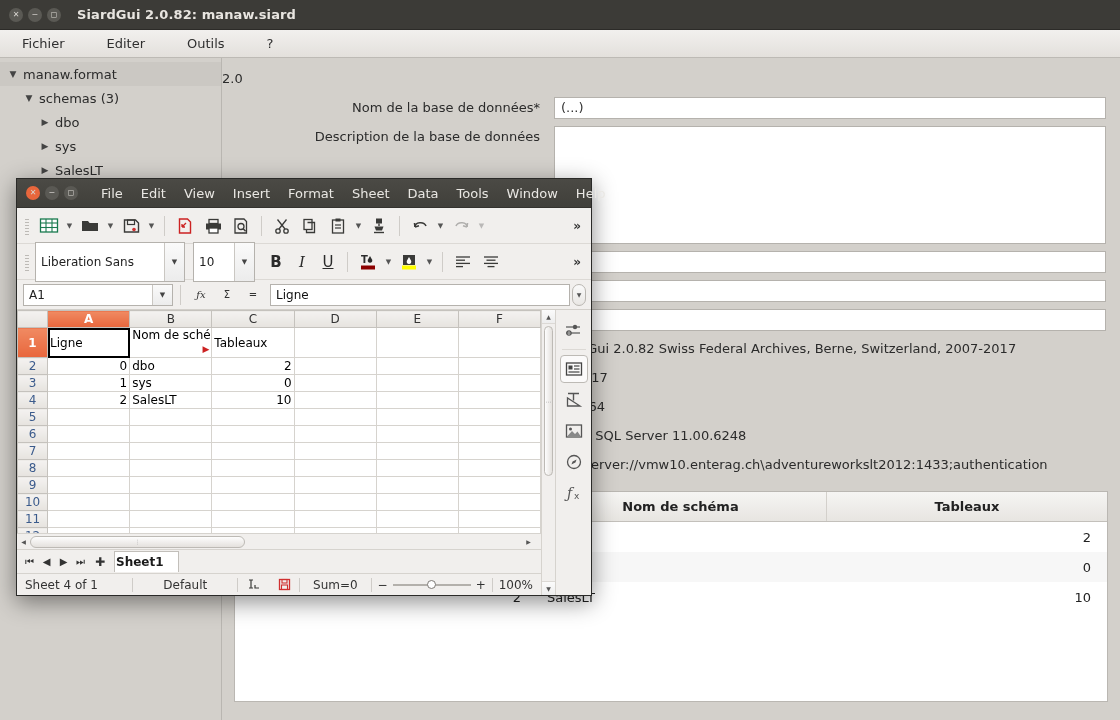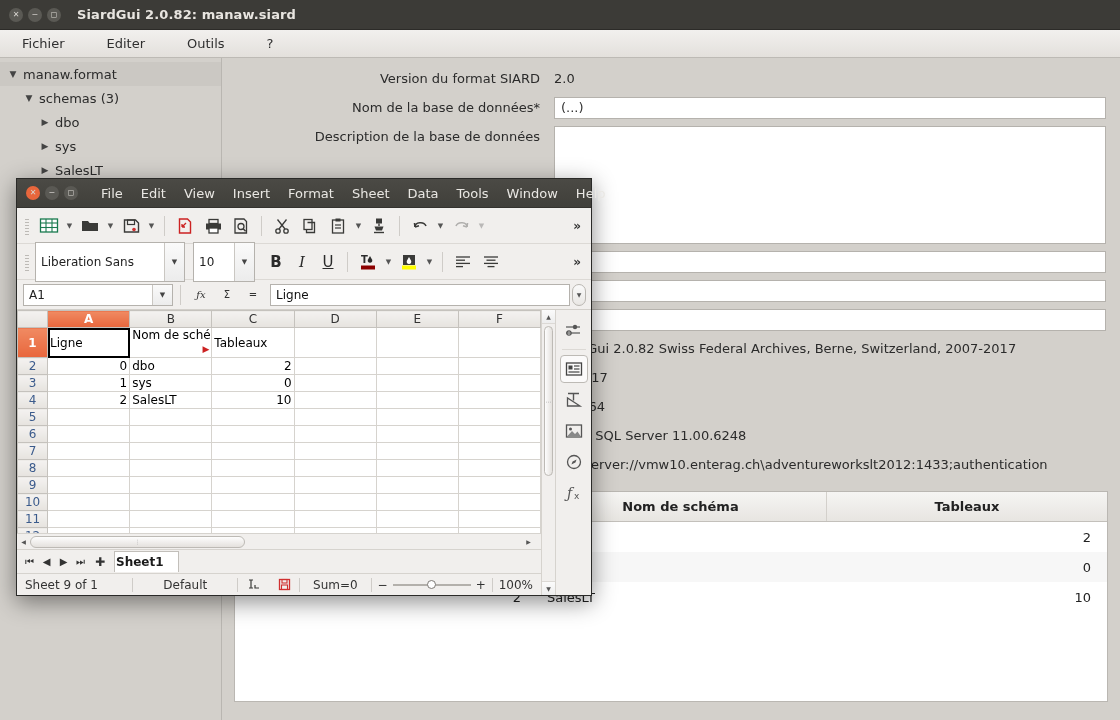--- a/index.html
+++ b/index.html
@@ -266,21 +266,20 @@
       <div class="tnode lv2">
         <span class="tw">▶</span>
         <span class="tlabel">SalesLT</span>
       </div>
     </div>
 
     <div id="siard-main">
 
       <div id="siard-form">
         <div class="frow">
-          <div class="flabel">Version du format SIARD</div>
           <div class="fvalue">2.0</div>
         </div>
         <div class="frow">
           <div class="flabel">Nom de la base de données*</div>
           <div class="finput">(...)</div>
         </div>
         <div class="frow">
           <div class="flabel">Description de la base de données</div>
           <div class="ftextarea"></div>
         </div>
@@ -712,21 +711,21 @@
       <div class="tabrow">
         <div class="navbtn">⏮</div>
         <div class="navbtn">◀</div>
         <div class="navbtn">▶</div>
         <div class="navbtn">⏭</div>
         <div class="addsheet">✚</div>
         <div class="sheettab">Sheet1</div>
       </div>
 
       <div class="calcstatus">
-        <div class="csitem" style="width:122px">Sheet 9 of 1</div>
+        <div class="csitem" style="width:122px">Sheet 4 of 1</div>
         <div class="csdiv"></div>
         <div class="csitem" style="width:110px;justify-content:center">Default</div>
         <div class="csdiv"></div>
         <div class="csitem">
           <svg width="16" height="13" viewBox="0 0 16 13">
             <path d="M3 2 h4 M5 2 v8 M3 10 h4" stroke="#3a3a38" stroke-width="1.2" fill="none"></path>
             <path d="M9 7 v3 h4" stroke="#3a3a38" stroke-width="1.2" fill="none"></path>
           </svg>
         </div>
         <div class="csitem">

